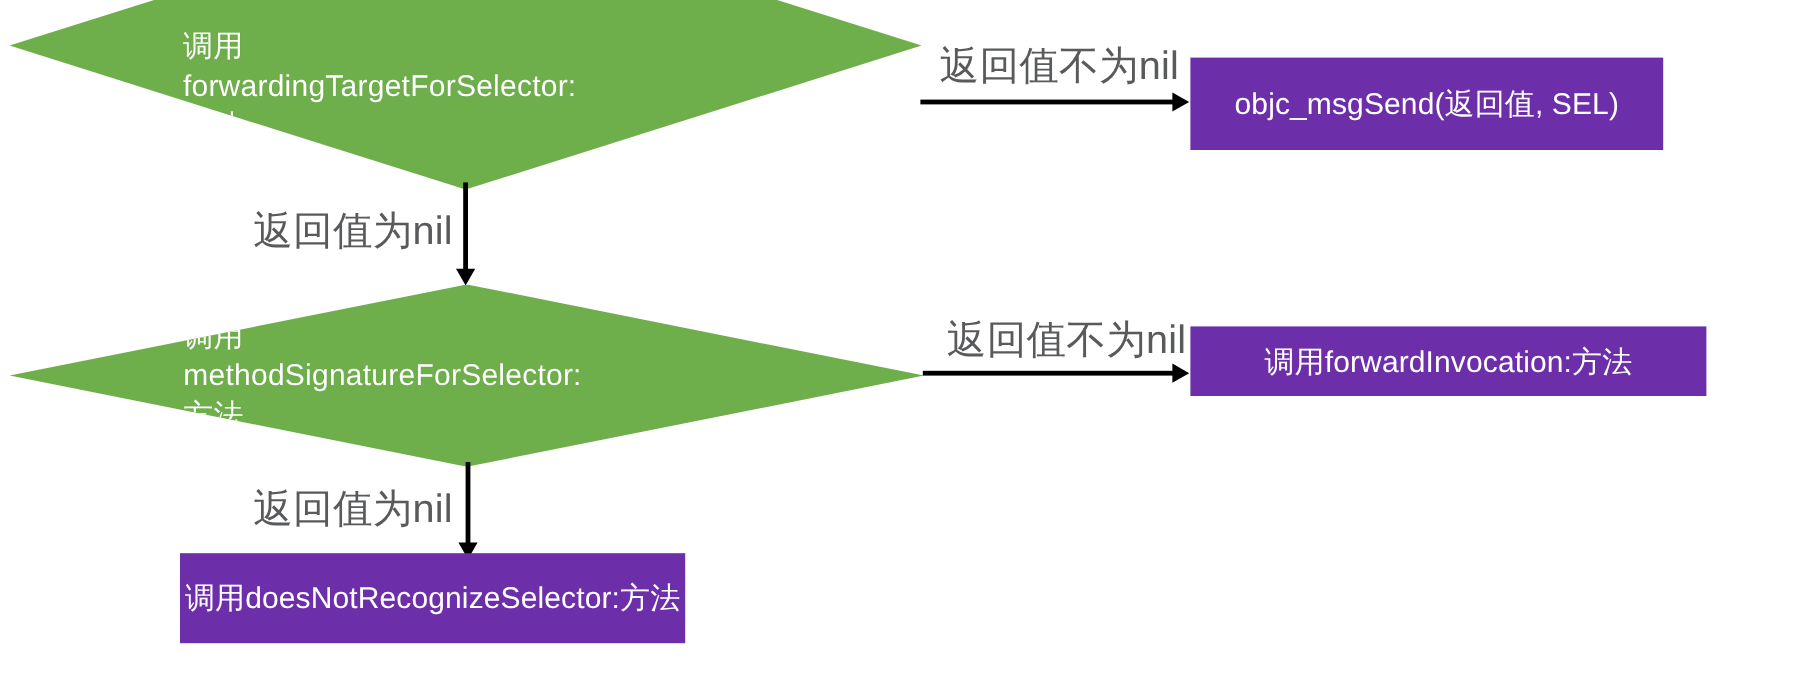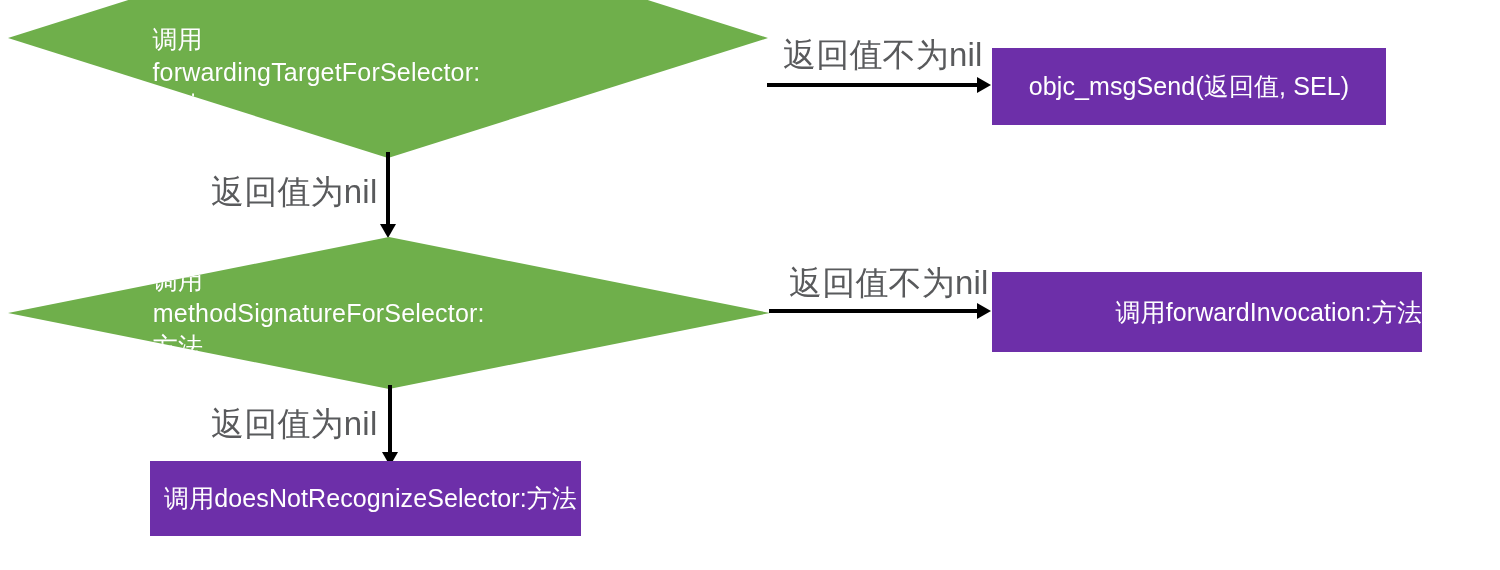--- a/index.html
+++ b/index.html
@@ -66,29 +66,27 @@
   #box-msgsend {
     left: 992px;
     top: 48px;
     width: 394px;
     height: 77px;
   }
   #box-forward-invocation {
     left: 992px;
     top: 272px;
     width: 430px;
-    height: 80px;
-    justify-content: flex-end;
+    height: 58px;
   }
   #box-does-not-recognize {
     left: 150px;
     top: 461px;
     width: 421px;
     height: 75px;
-    padding-left: 10px;
   }
   
   .conn {
     position: absolute;
   }
   .conn-line-h {
     position: absolute;
     height: 4px;
     background: #000000;
   }

